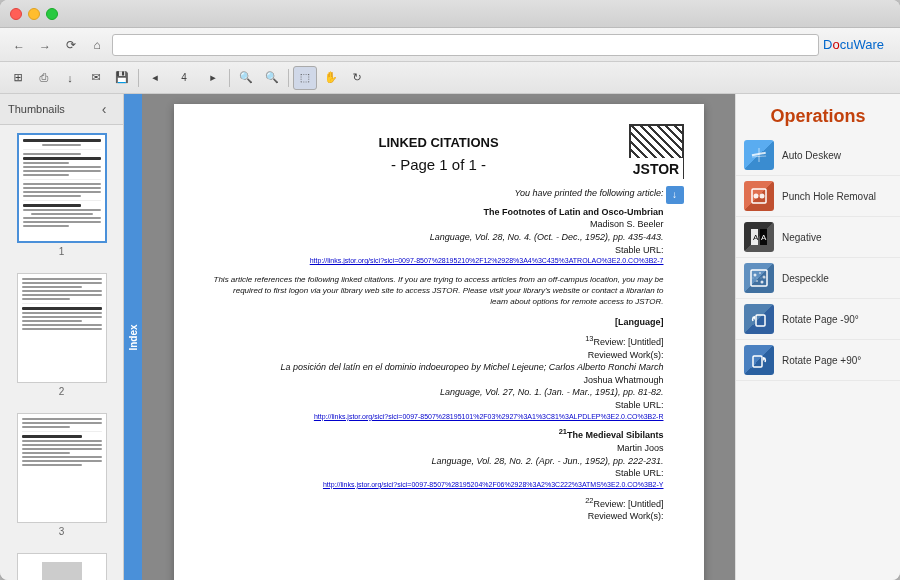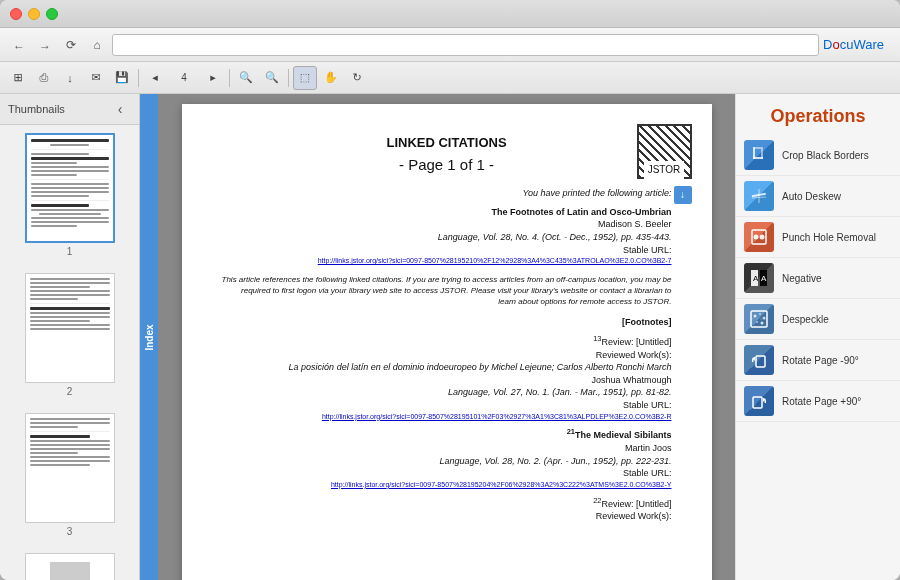--- a/index.html
+++ b/index.html
@@ -109,21 +109,21 @@
 
     
     .main-area {
       display: flex;
       flex: 1;
       overflow: hidden;
     }
 
     
     .thumbnail-panel {
-      width: 140px;
+      width: 124px;
       background: #f0f0f0;
       border-right: 1px solid #ccc;
       display: flex;
       flex-direction: column;
       overflow-y: auto;
     }
 
     .thumbnail-header {
       display: flex;
       align-items: center;
@@ -237,22 +237,22 @@
         #333,
         #333 2px,
         white 2px,
         white 6px
       );
     }
 
     .jstor-inner {
       background: white;
       padding: 2px 4px;
-      font-size: 10px;
-      font-weight: normal;
+      font-size: 14px;
+      font-weight: bold;
       margin-top: 36px;
     }
 
     .page-title-main {
       text-align: center;
       font-size: 13px;
       font-weight: bold;
       margin-bottom: 2px;
     }
 
@@ -487,21 +487,21 @@
           <p class="italic">Language, Vol. 28, No. 4. (Oct. - Dec., 1952), pp. 435-443.</p>
           <p>Stable URL:</p>
           <p class="link underline">http://links.jstor.org/sici?sici=0097-8507%28195210%2F12%2928%3A4%3C435%3ATROLAO%3E2.0.CO%3B2-7</p>
         </div>
 
         <div class="pdf-section" style="margin: 8px 0;">
           <p class="italic" style="font-size:8px; line-height:1.4;">This article references the following linked citations. If you are trying to access articles from an off-campus location, you may be required to first logon via your library web site to access JSTOR. Please visit your library's website or contact a librarian to learn about options for remote access to JSTOR.</p>
         </div>
 
         <div class="pdf-section">
-          <p class="bold">[Footnotes]</p>
+          <p class="bold">[Language]</p>
         </div>
 
         <div class="pdf-section indent">
           <p><sup>13</sup><span>Review: [Untitled]</span></p>
           <p>Reviewed Work(s):</p>
           <p class="italic">La posición del latín en el dominio indoeuropeo by Michel Lejeune; Carlos Alberto Ronchi March</p>
           <p>Joshua Whatmough</p>
           <p class="italic">Language, Vol. 27, No. 1. (Jan. - Mar., 1951), pp. 81-82.</p>
           <p>Stable URL:</p>
           <p class="link underline">http://links.jstor.org/sici?sici=0097-8507%28195101%2F03%2927%3A1%3C81%3ALPDLEP%3E2.0.CO%3B2-R</p>
@@ -518,31 +518,20 @@
         <div class="pdf-section indent" style="margin-top:0;">
           <p><sup>22</sup><span>Review: [Untitled]</span></p>
           <p>Reviewed Work(s):</p>
         </div>
       </div>
     </div>
 
     <div class="operations-panel">
       <div class="ops-title">Operations</div>
 
-      <div class="ops-item">
-        <div class="ops-icon-box icon-crop">
-          <svg width="20" height="20" viewBox="0 0 20 20">
-            <rect x="4" y="2" width="2" height="12" fill="white" opacity="0.8"></rect>
-            <rect x="4" y="12" width="10" height="2" fill="white" opacity="0.8"></rect>
-            <rect x="12" y="4" width="2" height="10" fill="white" opacity="0.5"></rect>
-            <rect x="6" y="2" width="8" height="2" fill="white" opacity="0.5"></rect>
-          </svg>
-        </div>
-        <span class="ops-label">Crop Black Borders</span>
-      </div>
 
       <div class="ops-item">
         <div class="ops-icon-box icon-deskew">
           <svg width="20" height="20" viewBox="0 0 20 20">
             <rect x="3" y="8" width="14" height="2" fill="white" opacity="0.8" transform="rotate(-10 10 10)"></rect>
             <rect x="3" y="11" width="14" height="1" fill="white" opacity="0.5" transform="rotate(-5 10 10)"></rect>
             <line x1="10" y1="3" x2="10" y2="17" stroke="white" stroke-width="1" opacity="0.6"></line>
           </svg>
         </div>
         <span class="ops-label">Auto Deskew</span>

